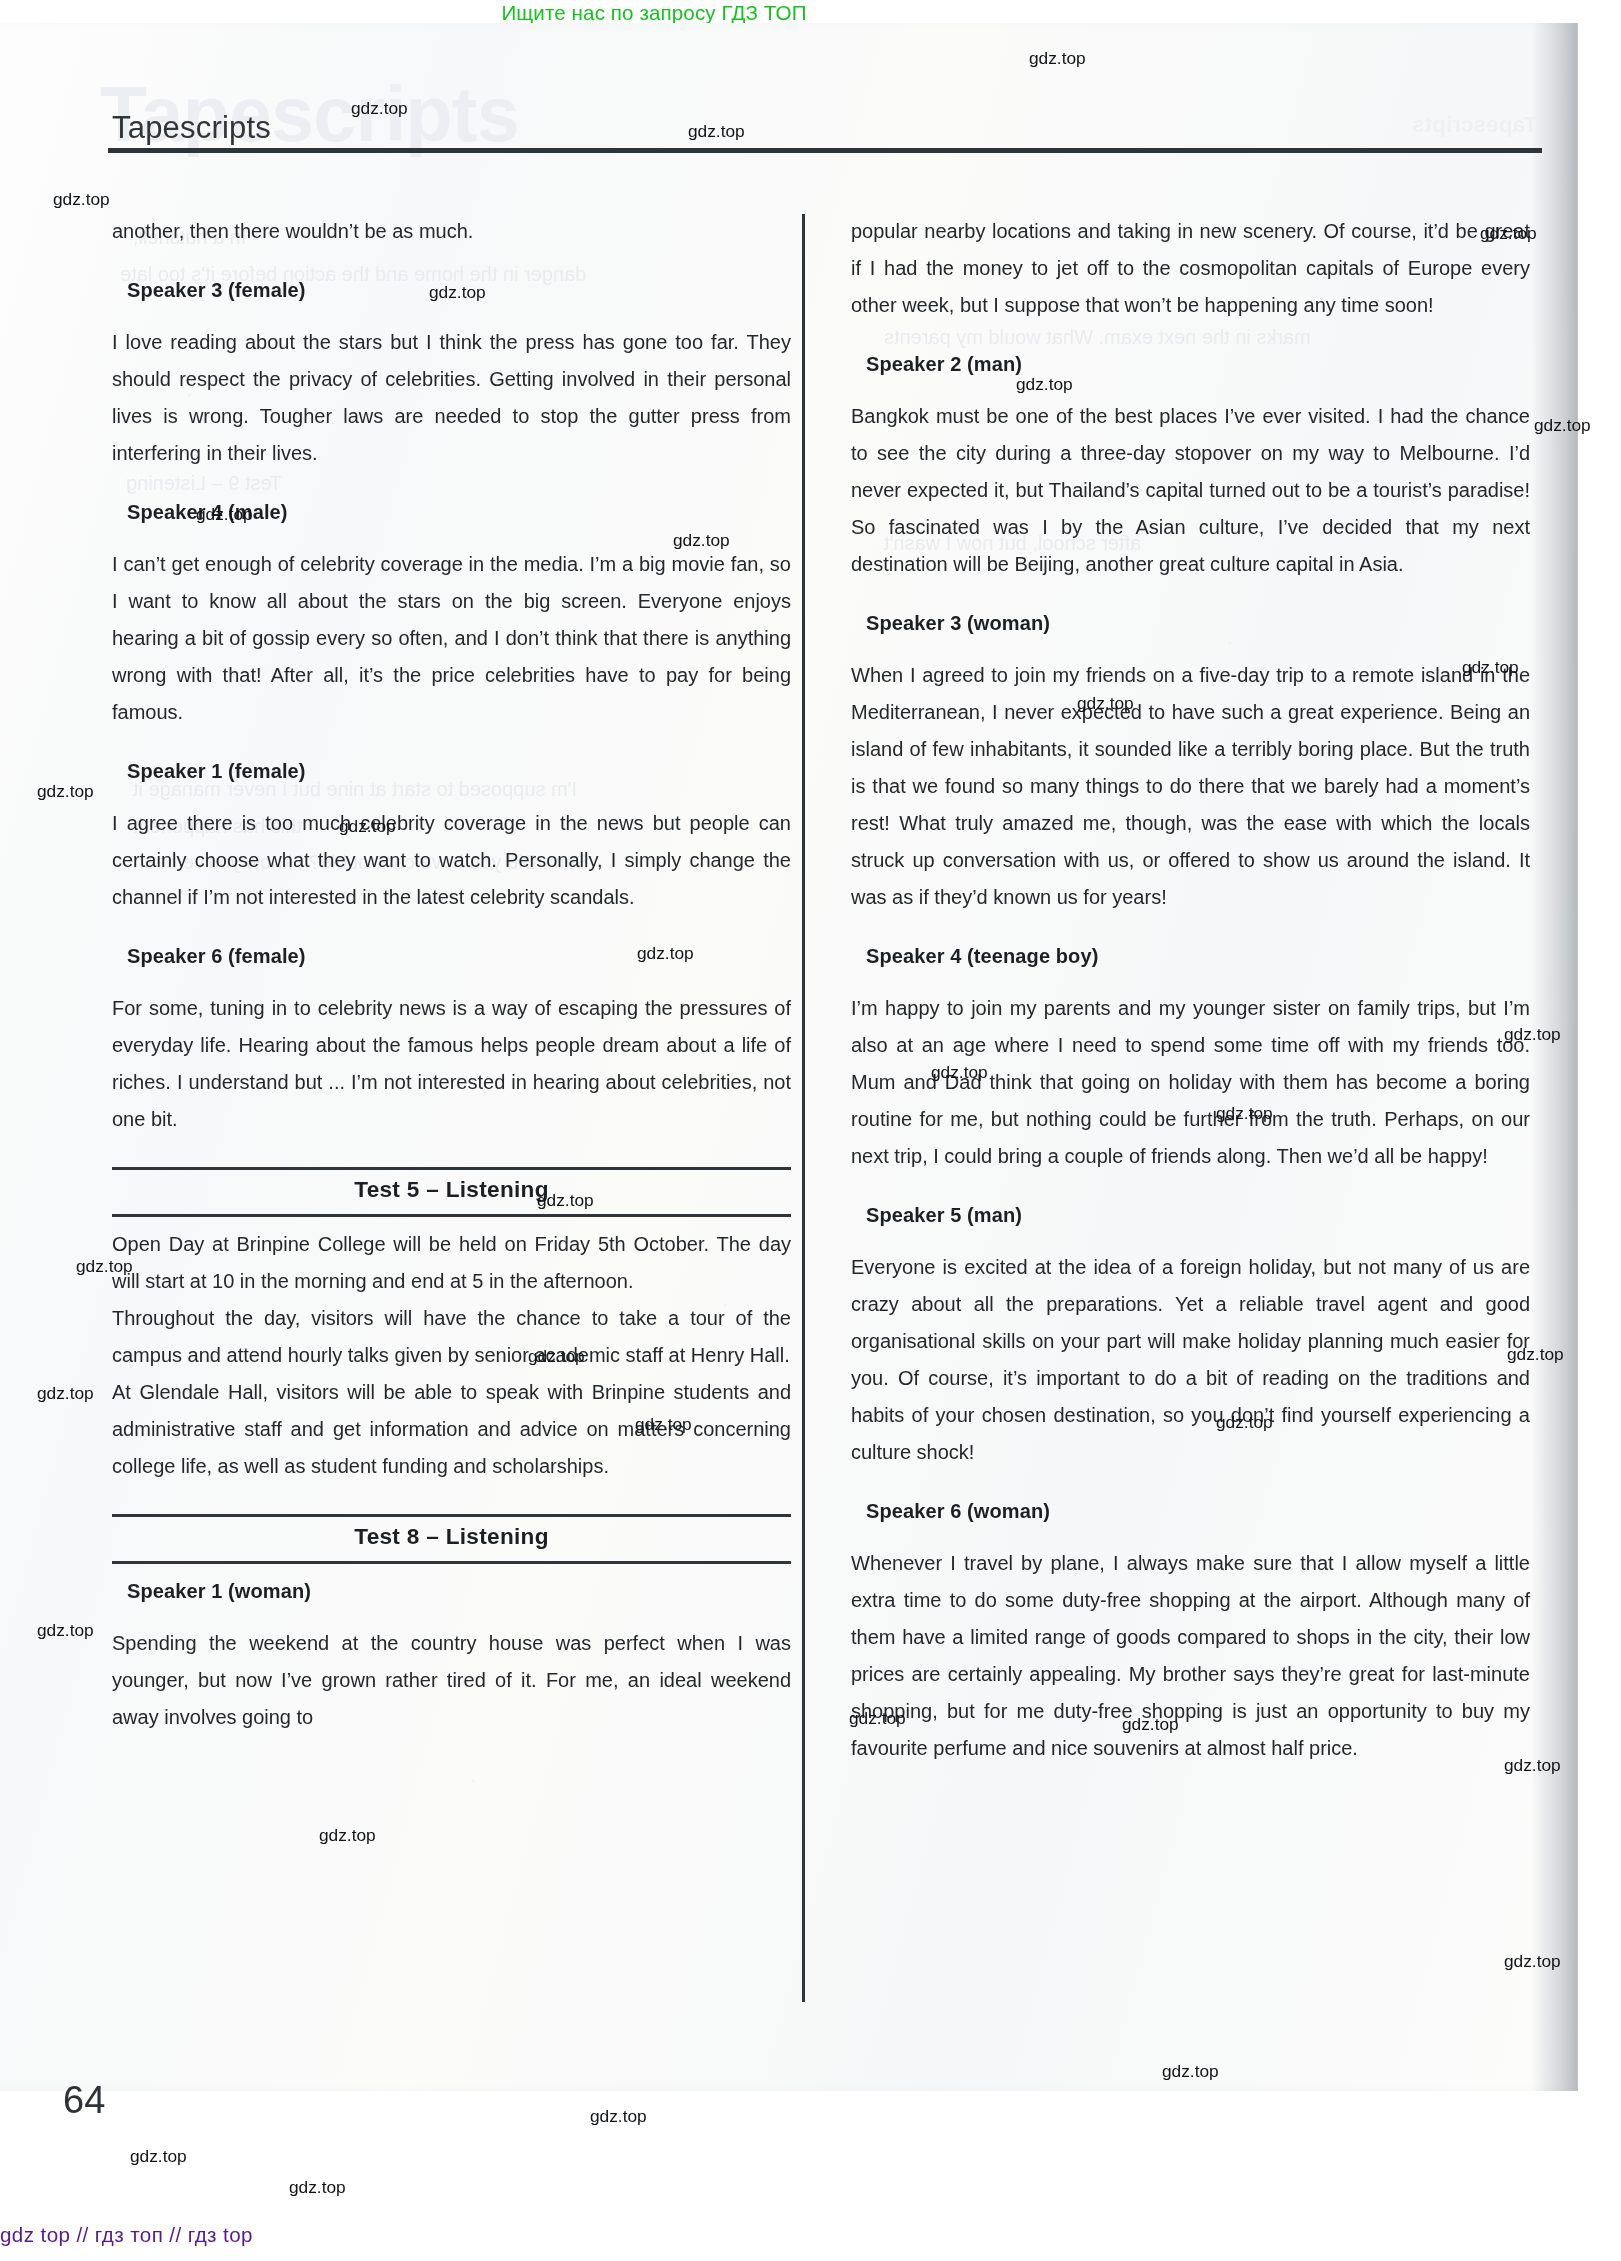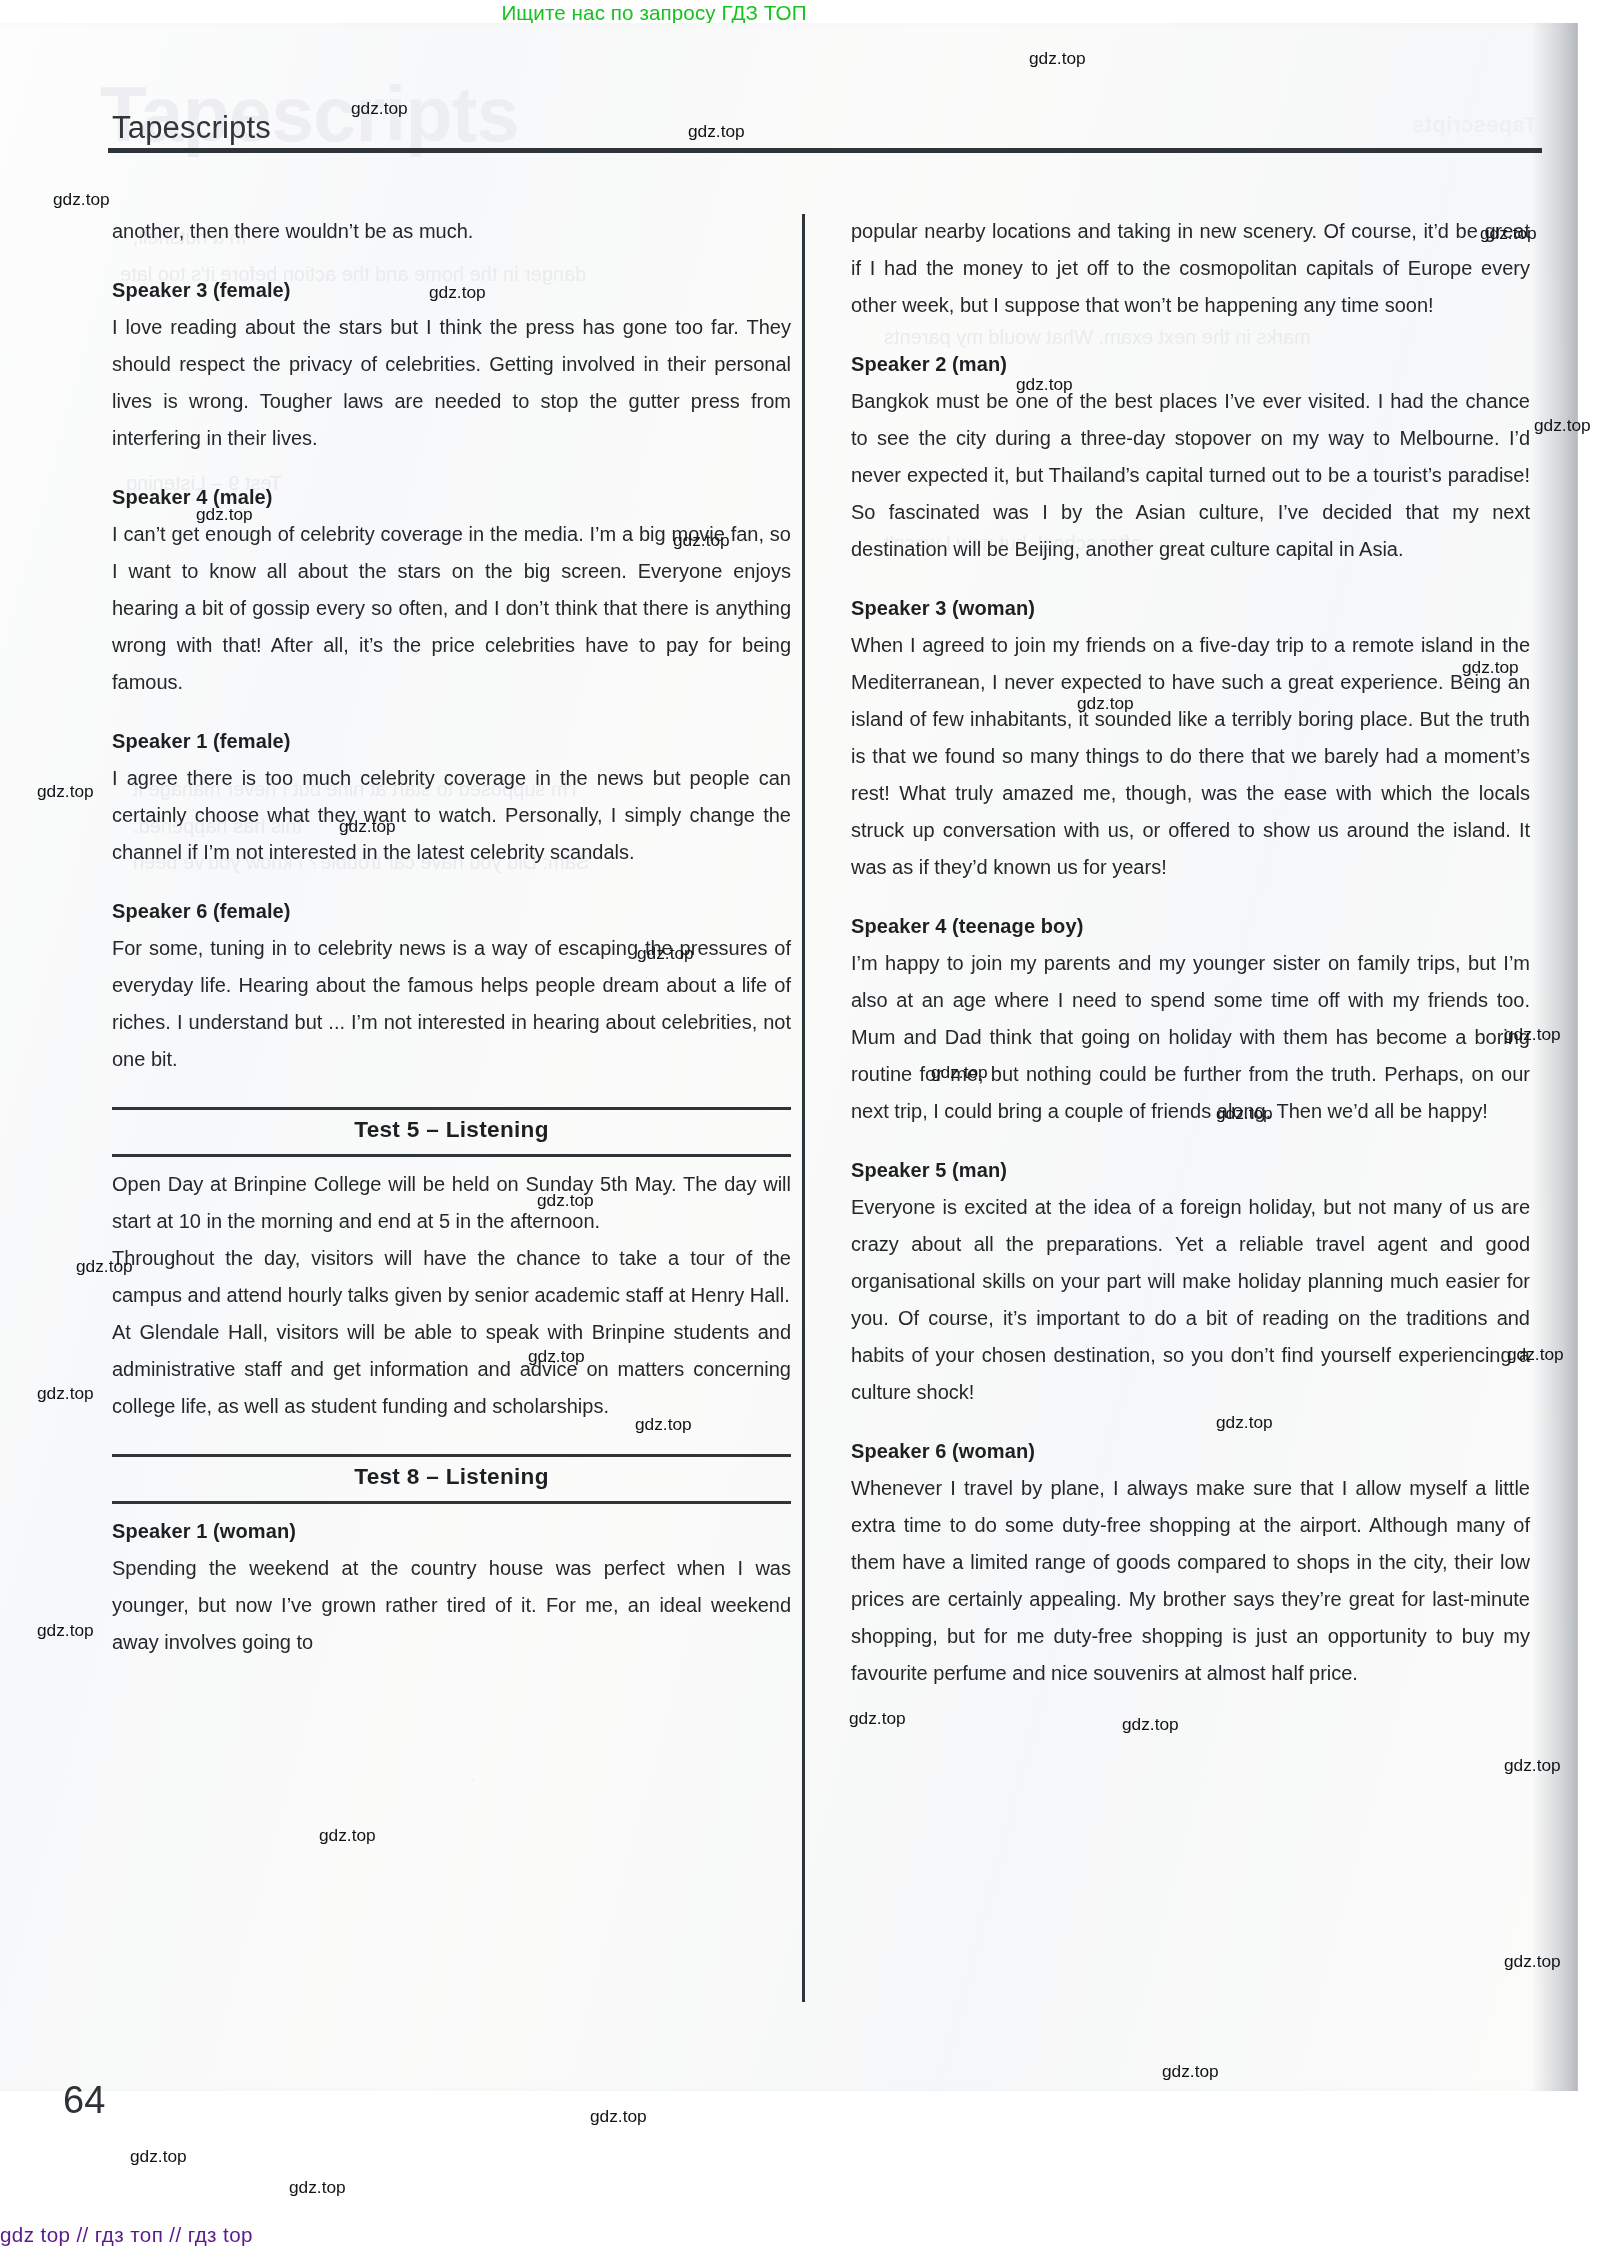--- a/index.html
+++ b/index.html
@@ -128,21 +128,21 @@
 
   p.para {
     margin: 0 0 0 0;
     text-align: justify;
     text-justify: inter-word;
     hyphens: none;
   }
   p.para:last-child { }
 
   .speaker-head {
-    margin: 0;
+    margin: 15px;
     font-size: 20px;
     line-height: 37px;
     font-weight: 700;
     color: #1d2023;
     letter-spacing: 0.1px;
   }
   .gap-before { margin-top: 22px; }
   .gap-small  { margin-top: 2.7px; }
 
   
@@ -256,21 +256,21 @@
 
     <div class="speaker-head gap-before">Speaker 6 (female)</div>
     <p class="para">For some, tuning in to celebrity news is a way of escaping the pressures of everyday life. Hearing about the famous helps people dream about a life of riches. I understand but ... I’m not interested in hearing about celebrities, not one bit.</p>
 
     <div class="test-block">
       <div class="test-rule-top"></div>
       <div class="test-title">Test 5 – Listening</div>
       <div class="test-rule-bottom"></div>
     </div>
 
-    <p class="para">Open Day at Brinpine College will be held on Sunday 5th May. The day will start at 10 in the morning and end at 5 in the afternoon.</p>
+    <p class="para">Open Day at Brinpine College will be held on Friday 5th October. The day will start at 10 in the morning and end at 5 in the afternoon.</p>
     <p class="para">Throughout the day, visitors will have the chance to take a tour of the campus and attend hourly talks given by senior academic staff at Henry Hall.</p>
     <p class="para">At Glendale Hall, visitors will be able to speak with Brinpine students and administrative staff and get information and advice on matters concerning college life, as well as student funding and scholarships.</p>
 
     <div class="test-block">
       <div class="test-rule-top"></div>
       <div class="test-title">Test 8 – Listening</div>
       <div class="test-rule-bottom"></div>
     </div>
 
     <div class="speaker-head gap-small">Speaker 1 (woman)</div>

